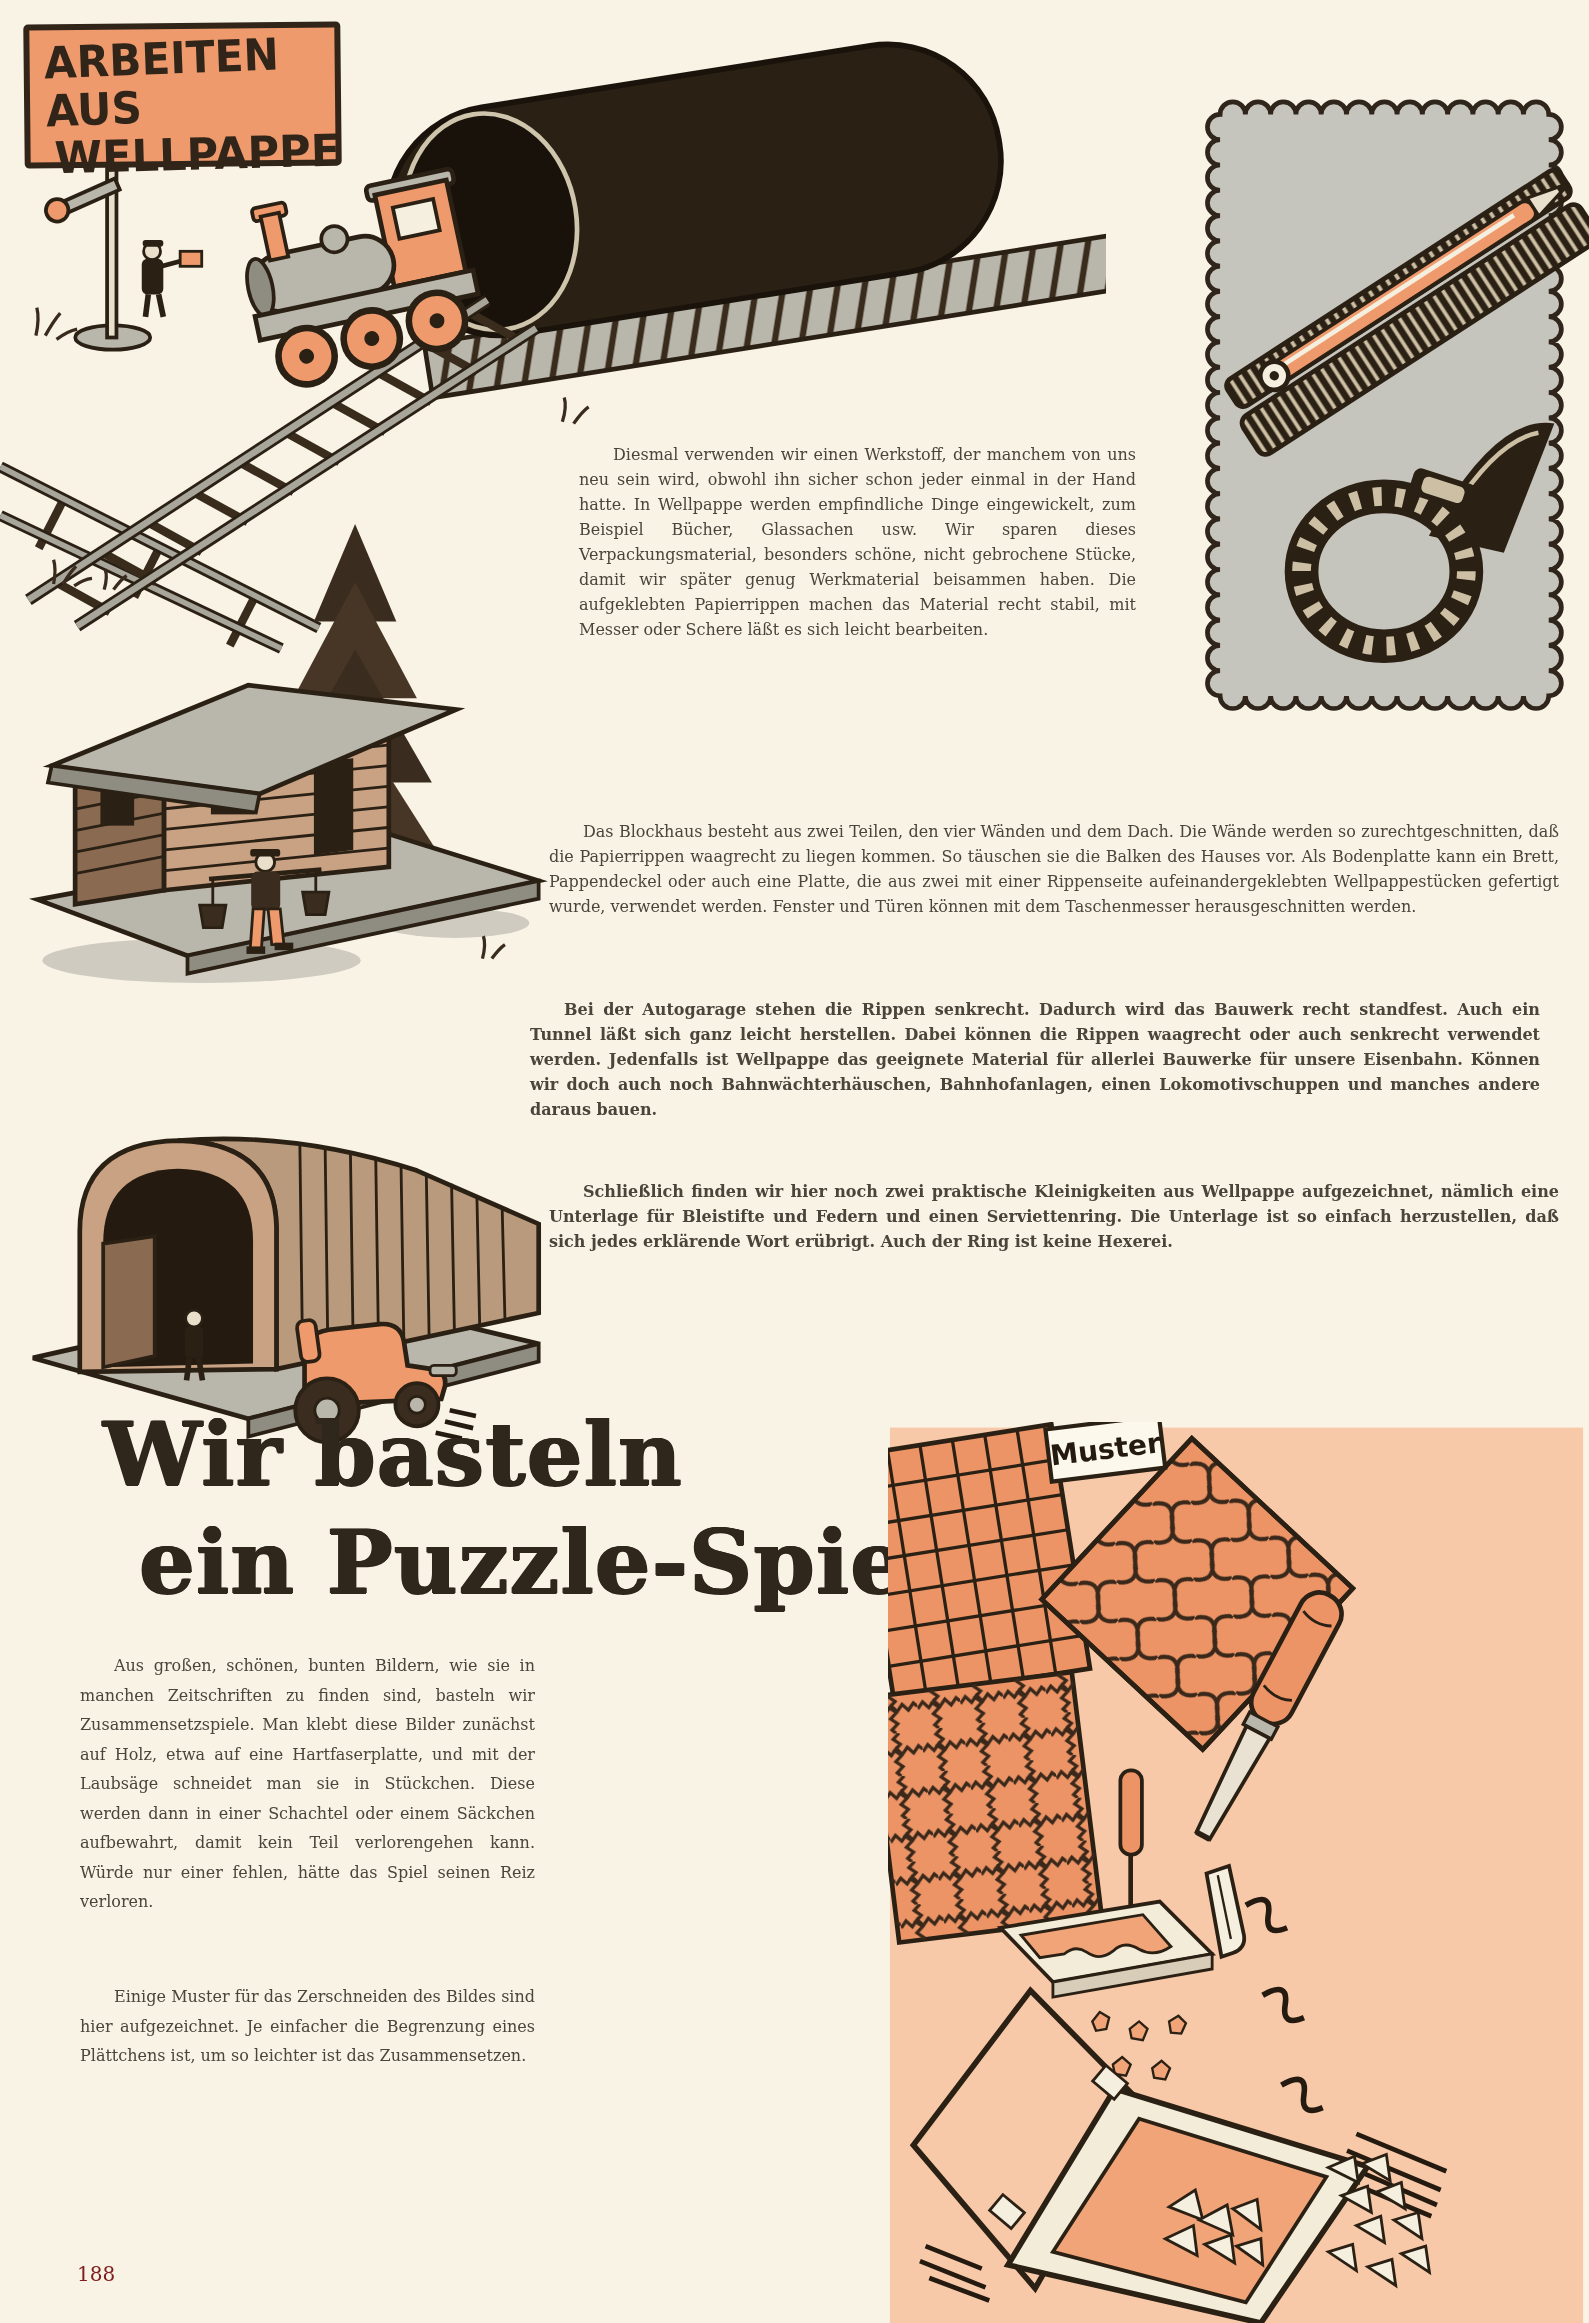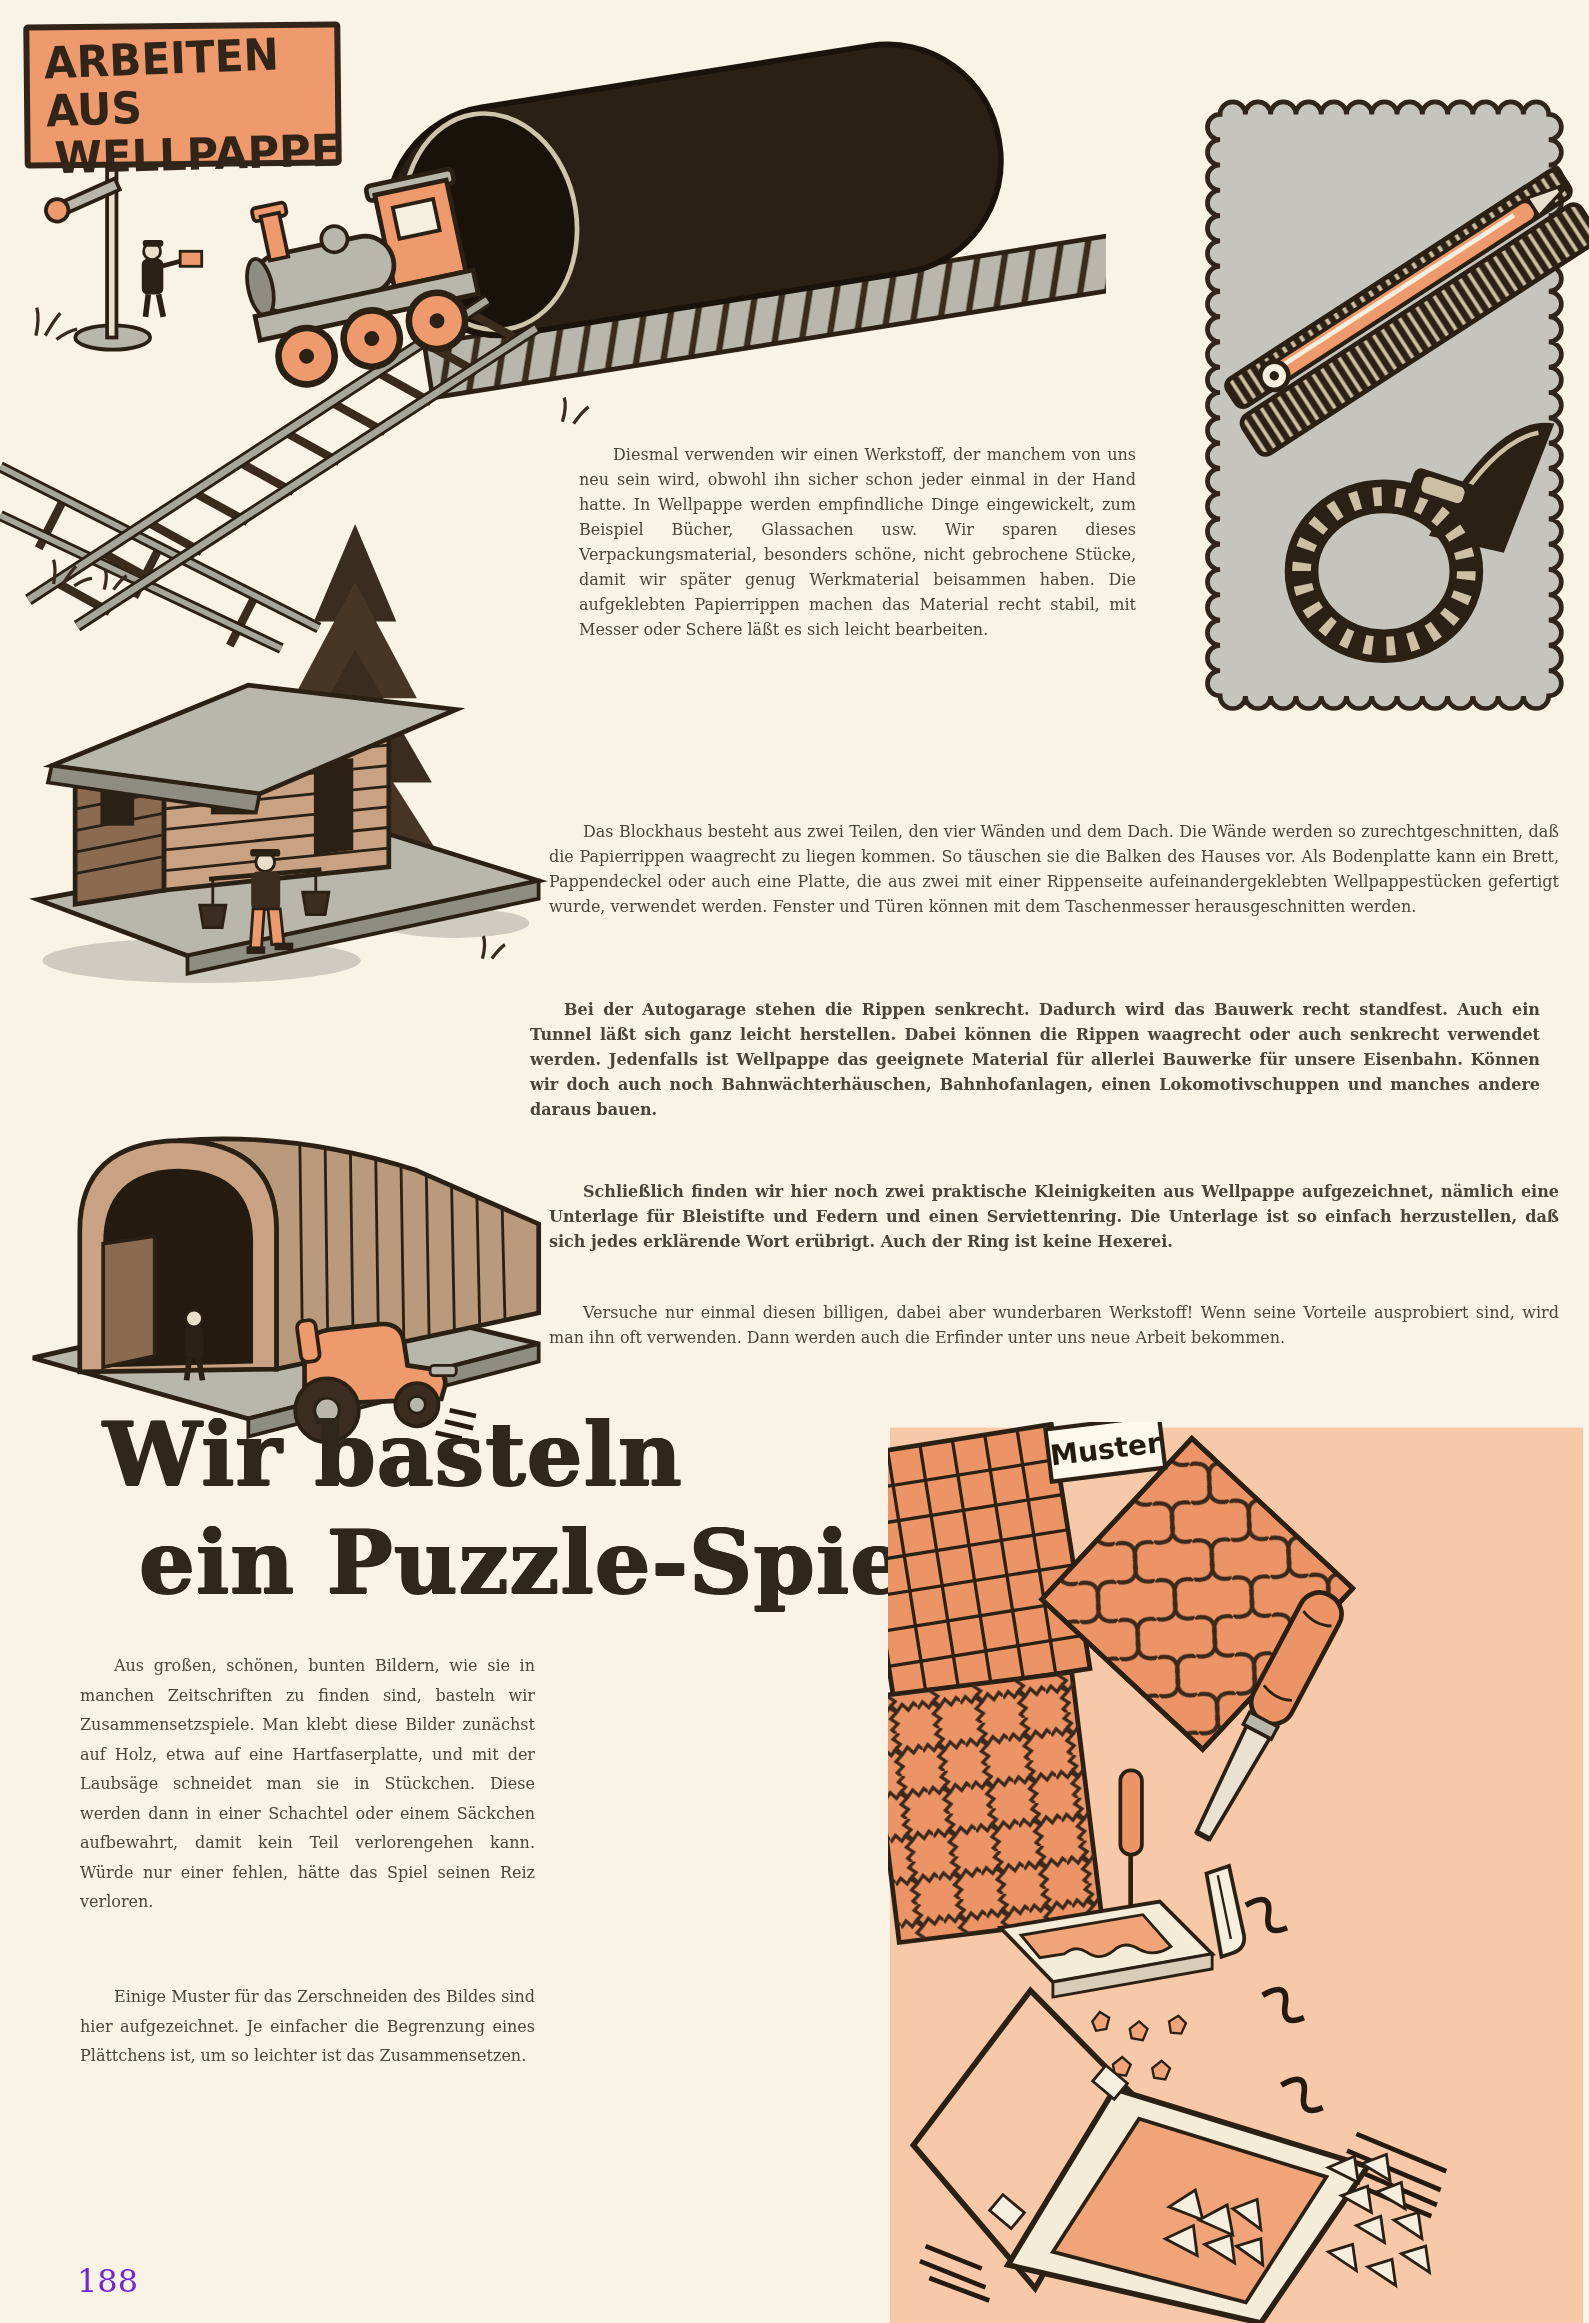--- a/index.html
+++ b/index.html
@@ -23,21 +23,21 @@
           padding-top:9.4px;}
   .banner div{font-family:"DejaVu Sans",sans-serif;font-weight:bold;font-size:44px;
           color:#31251a;letter-spacing:0px;line-height:1.1;transform-origin:left center;}
   .banner .l1{margin-left:15px;transform:rotate(-1.6deg) scaleX(.96);}
   .banner .l2{margin-left:24px;margin-top:-1.9px;transform:rotate(-1deg) scaleX(.98);}
   .headline{position:absolute;font-family:"DejaVu Serif",serif;font-weight:bold;font-size:88px;
           color:#2f261c;letter-spacing:0.9px;white-space:nowrap;
           text-shadow:0.9px 0 0 #2f261c,-0.9px 0 0 #2f261c,0 0.9px 0 #2f261c;}
   #headline1{left:103px;top:1402px;text-align:center;}
   #headline2{left:139px;top:1510px;}
-  #pageno{position:absolute;left:77px;top:2262px;font-size:32px;color:#6d28d9;}
+  #pageno{position:absolute;left:77px;top:2262px;font-size:20px;color:#7f1d1d;}
 </style>
 </head>
 <body>
 
 <div class="page">
 
   <svg style="left:0;top:19px;" width="1106" height="637" viewBox="0 0 1180 680">
     <defs>
       <pattern id="pat-ties" width="30" height="70" patternUnits="userSpaceOnUse" patternTransform="skewX(-18)">
         <rect width="30" height="70" fill="#b9b6ac"></rect>
@@ -261,21 +261,20 @@
       <circle cx="140" cy="112" r="23" fill="#3a2d1f" stroke="#2b2014" stroke-width="4"></circle>
       <circle cx="140" cy="112" r="9" fill="#b9b6ac" stroke="#2b2014" stroke-width="3"></circle>
       <path d="M175,118 l28,6 M170,130 l30,7 M160,142 l28,6" stroke="#241a10" stroke-width="5"></path>
     </g>
   </svg>
 
   <div id="a1p1" class="par a1">Diesmal verwenden wir einen Werkstoff, der manchem von uns neu sein wird, obwohl ihn sicher schon jeder einmal in der Hand hatte. In Wellpappe werden empfindliche Dinge eingewickelt, zum Beispiel Bücher, Glassachen usw. Wir sparen dieses Verpackungsmaterial, besonders schöne, nicht gebrochene Stücke, damit wir später genug Werkmaterial beisammen haben. Die aufgeklebten Papierrippen machen das Material recht stabil, mit Messer oder Schere läßt es sich leicht bearbeiten.</div>
   <div id="a1p3" class="par a1">Das Blockhaus besteht aus zwei Teilen, den vier Wänden und dem Dach. Die Wände werden so zurechtgeschnitten, daß die Papierrippen waagrecht zu liegen kommen. So täuschen sie die Balken des Hauses vor. Als Bodenplatte kann ein Brett, Pappendeckel oder auch eine Platte, die aus zwei mit einer Rippenseite aufeinandergeklebten Wellpappestücken gefertigt wurde, verwendet werden. Fenster und Türen können mit dem Taschenmesser herausgeschnitten werden.</div>
   <div id="a1p4" class="par a1">Bei der Autogarage stehen die Rippen senkrecht. Dadurch wird das Bauwerk recht standfest. Auch ein Tunnel läßt sich ganz leicht herstellen. Dabei können die Rippen waagrecht oder auch senkrecht verwendet werden. Jedenfalls ist Wellpappe das geeignete Material für allerlei Bauwerke für unsere Eisenbahn. Können wir doch auch noch Bahnwächterhäuschen, Bahnhofanlagen, einen Lokomotivschuppen und manches andere daraus bauen.</div>
   <div id="a1p5" class="par a1">Schließlich finden wir hier noch zwei praktische Kleinigkeiten aus Wellpappe aufgezeichnet, nämlich eine Unterlage für Bleistifte und Federn und einen Serviettenring. Die Unterlage ist so einfach herzustellen, daß sich jedes erklärende Wort erübrigt. Auch der Ring ist keine Hexerei.</div>
-  <div id="a1p6" class="par a1">Versuche nur einmal diesen billigen, dabei aber wunderbaren Werkstoff! Wenn seine Vorteile ausprobiert sind, wird man ihn oft verwenden. Dann werden auch die Erfinder unter uns neue Arbeit bekommen.</div>
 
   <div id="headline1" class="headline">Wir basteln</div>
   <div id="headline2" class="headline">ein Puzzle-Spiel</div>
   <div id="a2p1" class="par a2">Aus großen, schönen, bunten Bildern, wie sie in manchen Zeitschriften zu finden sind, basteln wir Zusammensetzspiele. Man klebt diese Bilder zunächst auf Holz, etwa auf eine Hartfaserplatte, und mit der Laubsäge schneidet man sie in Stückchen. Diese werden dann in einer Schachtel oder einem Säckchen aufbewahrt, damit kein Teil verlorengehen kann. Würde nur einer fehlen, hätte das Spiel seinen Reiz verloren.</div>
   <div id="a2p2" class="par a2">Einige Muster für das Zerschneiden des Bildes sind hier aufgezeichnet. Je einfacher die Begrenzung eines Plättchens ist, um so leichter ist das Zusammensetzen.</div>
 
   <svg style="left:888px;top:1422px;" width="697" height="901" viewBox="0 0 744 962">
     <defs>
       <pattern id="pat-jig" width="58" height="58" patternUnits="userSpaceOnUse">
         <path d="M0,29 Q14,9 29,29 Q44,49 58,29 M29,0 Q9,14 29,29 Q49,44 29,58" fill="none" stroke="#3a281a" stroke-width="4.5"></path>

